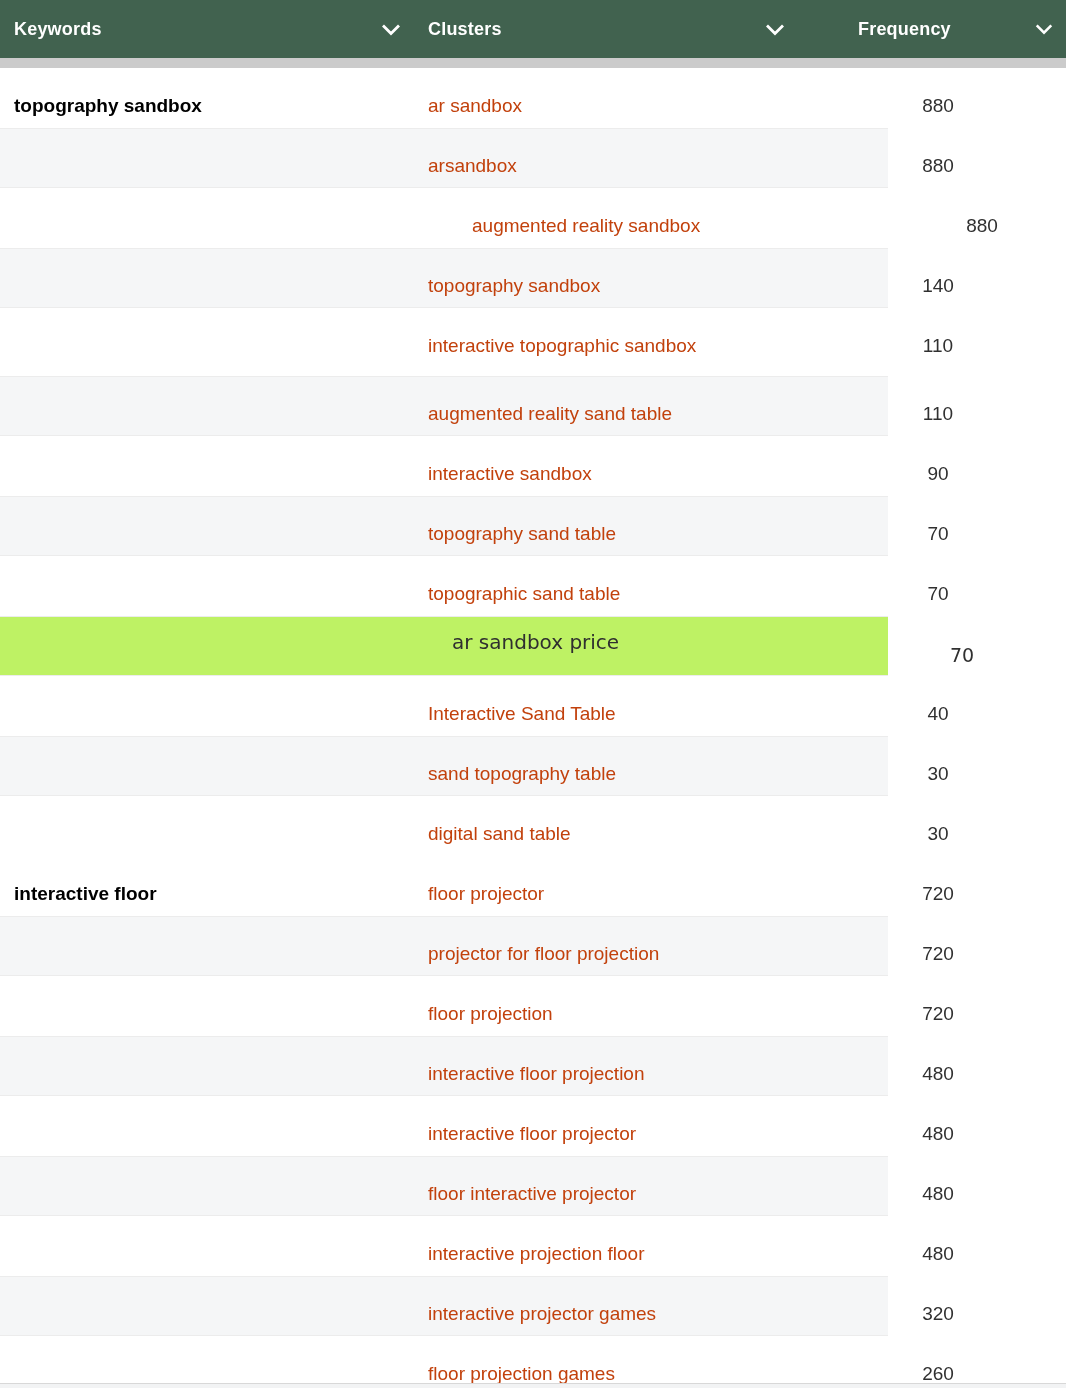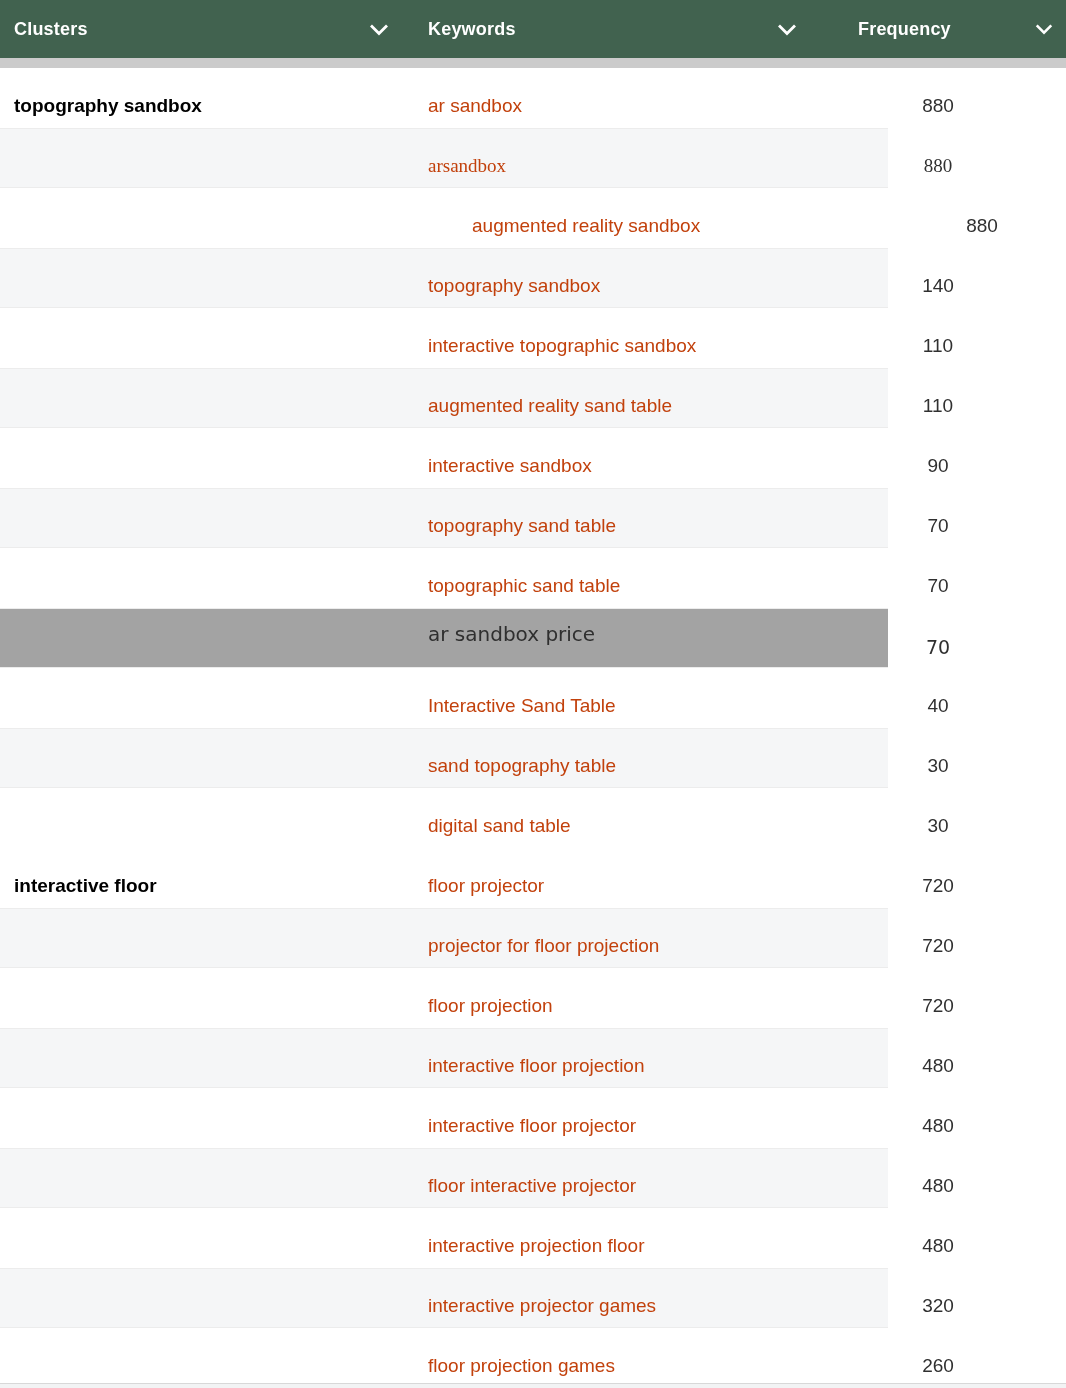--- a/index.html
+++ b/index.html
@@ -89,95 +89,95 @@
     width: 1066px;
     height: 5px;
     background: #f2f3f4;
     border-top: 1px solid #d8d8d8;
   }
 </style>
 </head>
 <body>
 
 <div class="table-header" style="background: rgb(65, 98, 79);">
+  <div class="header-cell col-keywords">
+    <span>Keywords</span>
+    <span class="chevron">
+      <svg width="22" height="13" viewBox="0 0 22 13">
+          <polyline points="3,2.5 11,10.5 19,2.5" fill="none" stroke="#ffffff" stroke-width="2.8"></polyline>
+        </svg>
+    </span>
+  </div>
   <div class="header-cell col-clusters">
     <span>Clusters</span>
     <span class="chevron">
       <svg width="22" height="13" viewBox="0 0 22 13">
           <polyline points="3,2.5 11,10.5 19,2.5" fill="none" stroke="#ffffff" stroke-width="2.8"></polyline>
         </svg>
     </span>
   </div>
-  <div class="header-cell col-keywords">
-    <span>Keywords</span>
-    <span class="chevron">
-      <svg width="22" height="13" viewBox="0 0 22 13">
-          <polyline points="3,2.5 11,10.5 19,2.5" fill="none" stroke="#ffffff" stroke-width="2.8"></polyline>
-        </svg>
-    </span>
-  </div>
   <div class="header-cell col-frequency">
     <span>Frequency</span>
     <span class="chevron">
       <svg width="20" height="12" viewBox="0 0 22 13">
           <polyline points="3,2.5 11,10.5 19,2.5" fill="none" stroke="#ffffff" stroke-width="2.8"></polyline>
         </svg>
     </span>
   </div>
 </div>
 
 <div class="subheader-strip" style="background: rgb(203, 203, 203);"></div>
 
 <div class="table-body">
     <div class="table-row row-white" style="background: rgb(255, 255, 255);">
     <div class="cell cell-cluster">topography sandbox</div>
     <div class="cell cell-keyword">ar sandbox</div>
     <div class="cell cell-frequency">880</div>
   </div>
-    <div class="table-row row-gray" style="background: rgb(245, 246, 247); font-family: Liberation Serif, serif;">
+    <div class="table-row row-gray" style="background: rgb(245, 246, 247);">
     <div class="cell cell-cluster"></div>
     <div class="cell cell-keyword">arsandbox</div>
     <div class="cell cell-frequency">880</div>
   </div>
     <div class="table-row row-white" style="background: rgb(255, 255, 255); padding-left: 44px;">
     <div class="cell cell-cluster"></div>
     <div class="cell cell-keyword">augmented reality sandbox</div>
     <div class="cell cell-frequency">880</div>
   </div>
     <div class="table-row row-gray" style="background: rgb(245, 246, 247);">
     <div class="cell cell-cluster"></div>
     <div class="cell cell-keyword">topography sandbox</div>
     <div class="cell cell-frequency">140</div>
   </div>
     <div class="table-row row-white" style="background: rgb(255, 255, 255);">
     <div class="cell cell-cluster"></div>
     <div class="cell cell-keyword">interactive topographic sandbox</div>
     <div class="cell cell-frequency">110</div>
   </div>
-    <div class="table-row row-gray" style="background: rgb(245, 246, 247);">
+    <div class="table-row row-gray" style="background: rgb(245, 246, 247); margin-top: 8px;">
     <div class="cell cell-cluster"></div>
     <div class="cell cell-keyword">augmented reality sand table</div>
     <div class="cell cell-frequency">110</div>
   </div>
     <div class="table-row row-white" style="background: rgb(255, 255, 255);">
     <div class="cell cell-cluster"></div>
     <div class="cell cell-keyword">interactive sandbox</div>
     <div class="cell cell-frequency">90</div>
   </div>
     <div class="table-row row-gray" style="background: rgb(245, 246, 247);">
     <div class="cell cell-cluster"></div>
     <div class="cell cell-keyword">topography sand table</div>
     <div class="cell cell-frequency">70</div>
   </div>
     <div class="table-row row-white" style="background: rgb(255, 255, 255);">
     <div class="cell cell-cluster"></div>
     <div class="cell cell-keyword">topographic sand table</div>
     <div class="cell cell-frequency">70</div>
   </div>
-    <div class="table-row row-gray row-shifted" style="background: #a3a3a3;">
+    <div class="table-row row-gray row-shifted" style="background: #bef264; padding-left: 24px;">
     <div class="cell cell-cluster"></div>
     <div class="cell cell-keyword">ar sandbox price</div>
     <div class="cell cell-frequency">70</div>
   </div>
     <div class="table-row row-white" style="background: rgb(255, 255, 255);">
     <div class="cell cell-cluster"></div>
     <div class="cell cell-keyword">Interactive Sand Table</div>
     <div class="cell cell-frequency">40</div>
   </div>
     <div class="table-row row-gray" style="background: rgb(245, 246, 247);">

